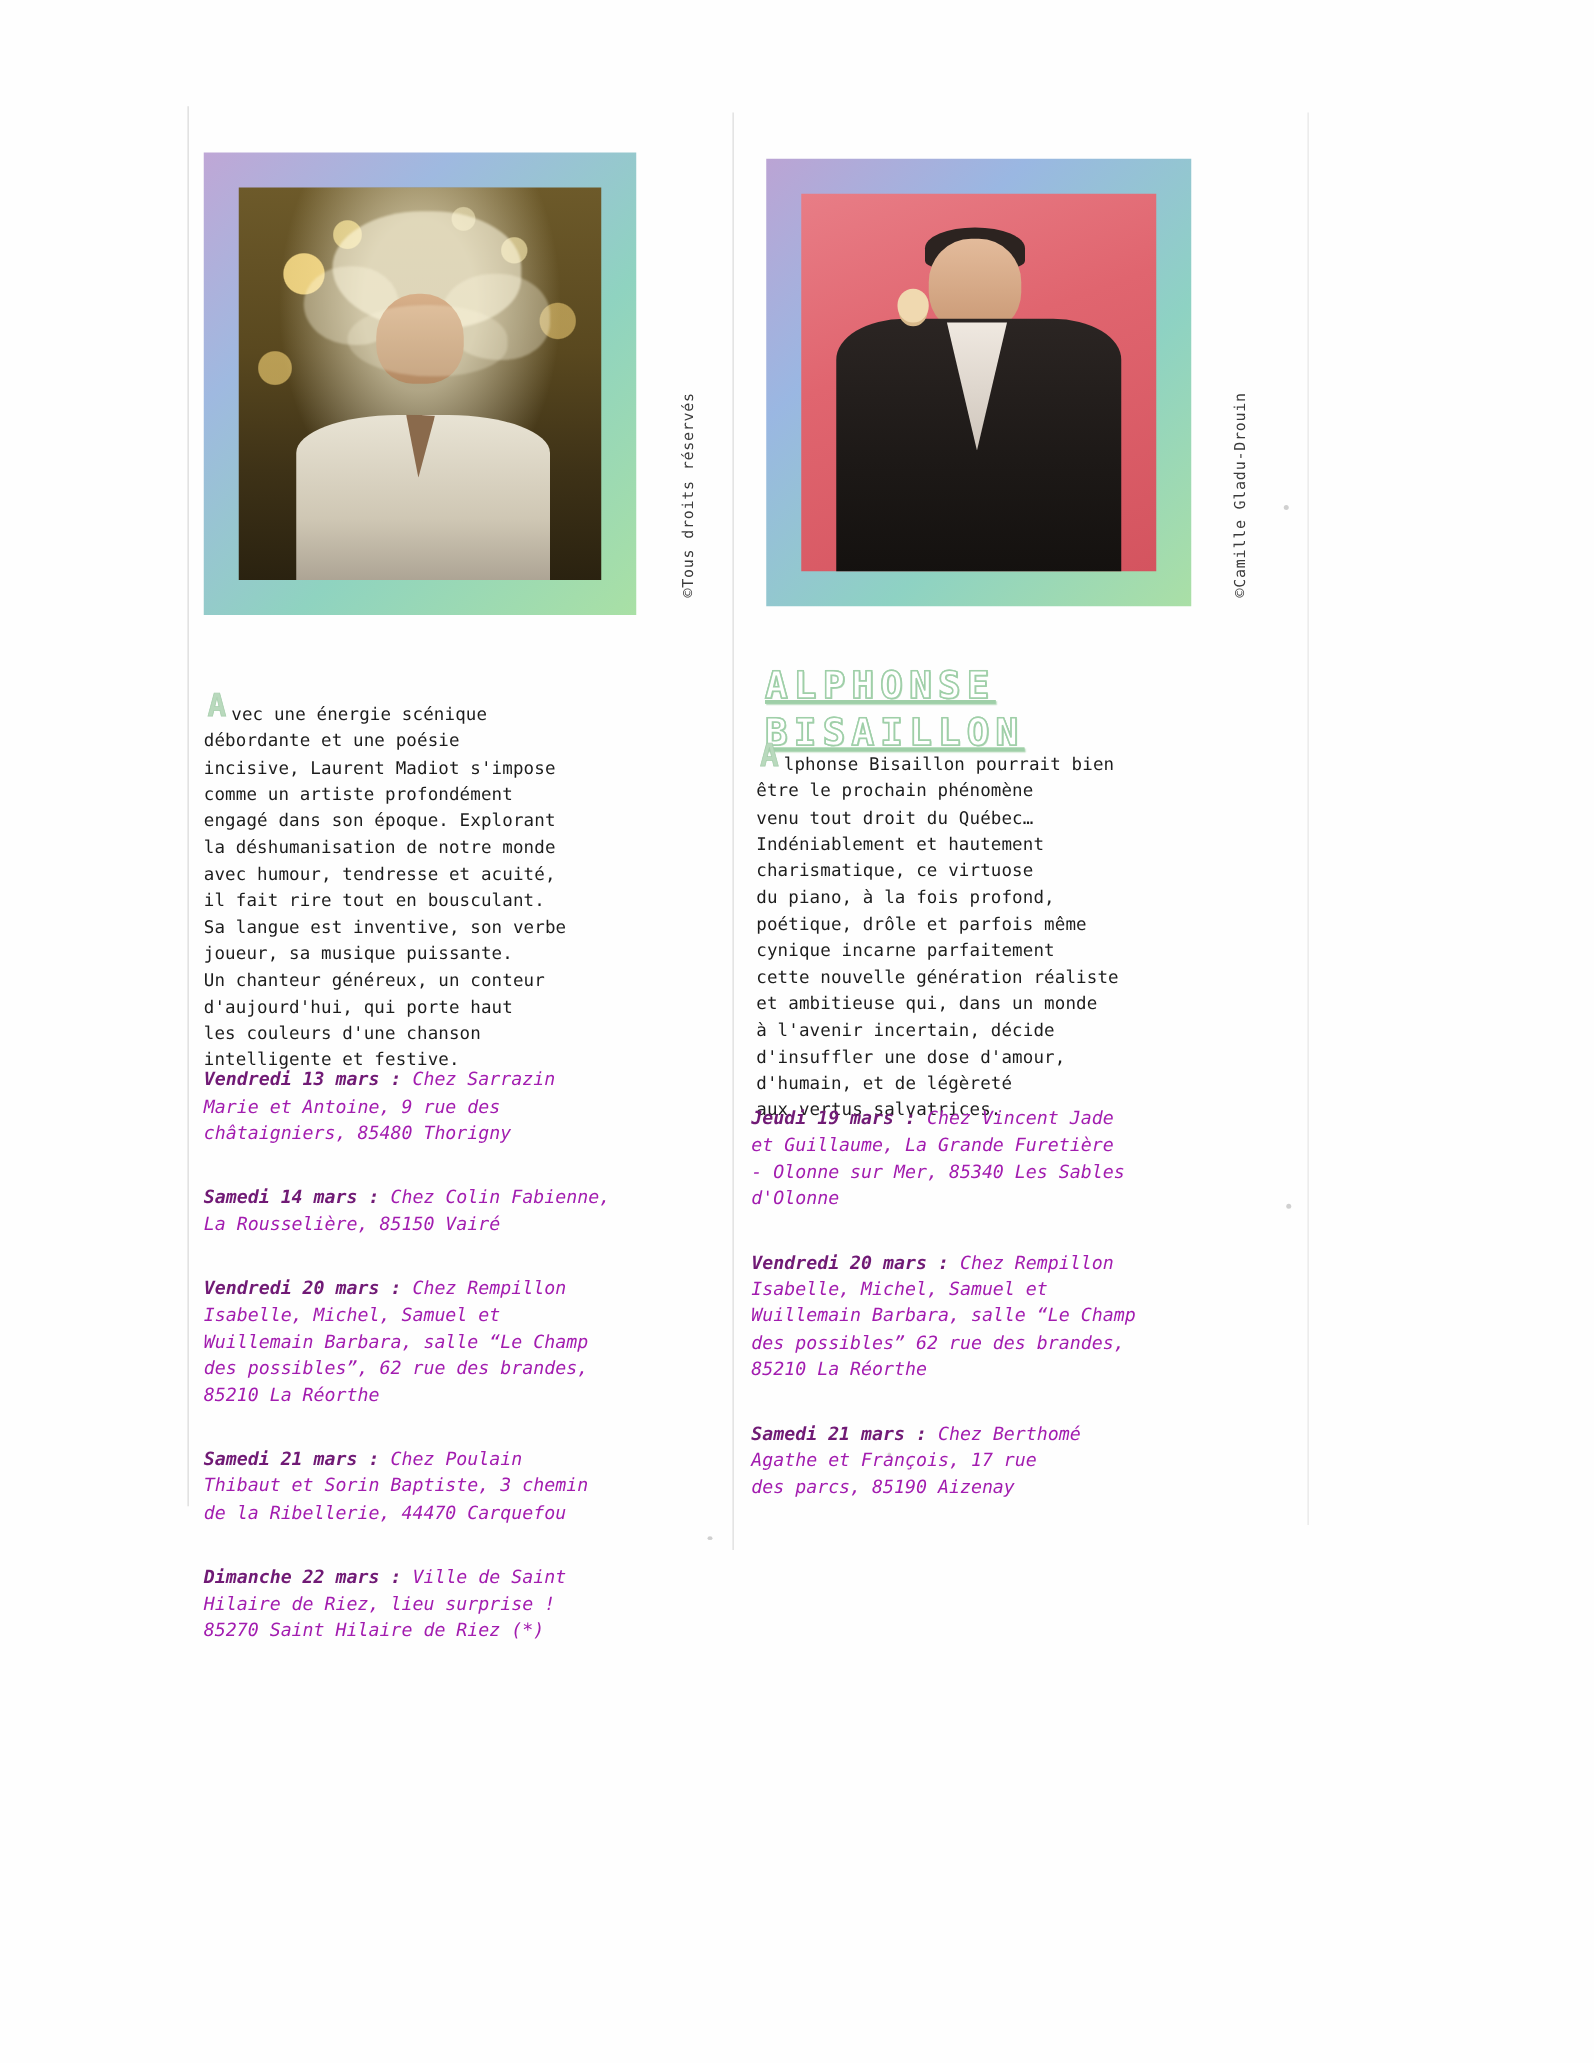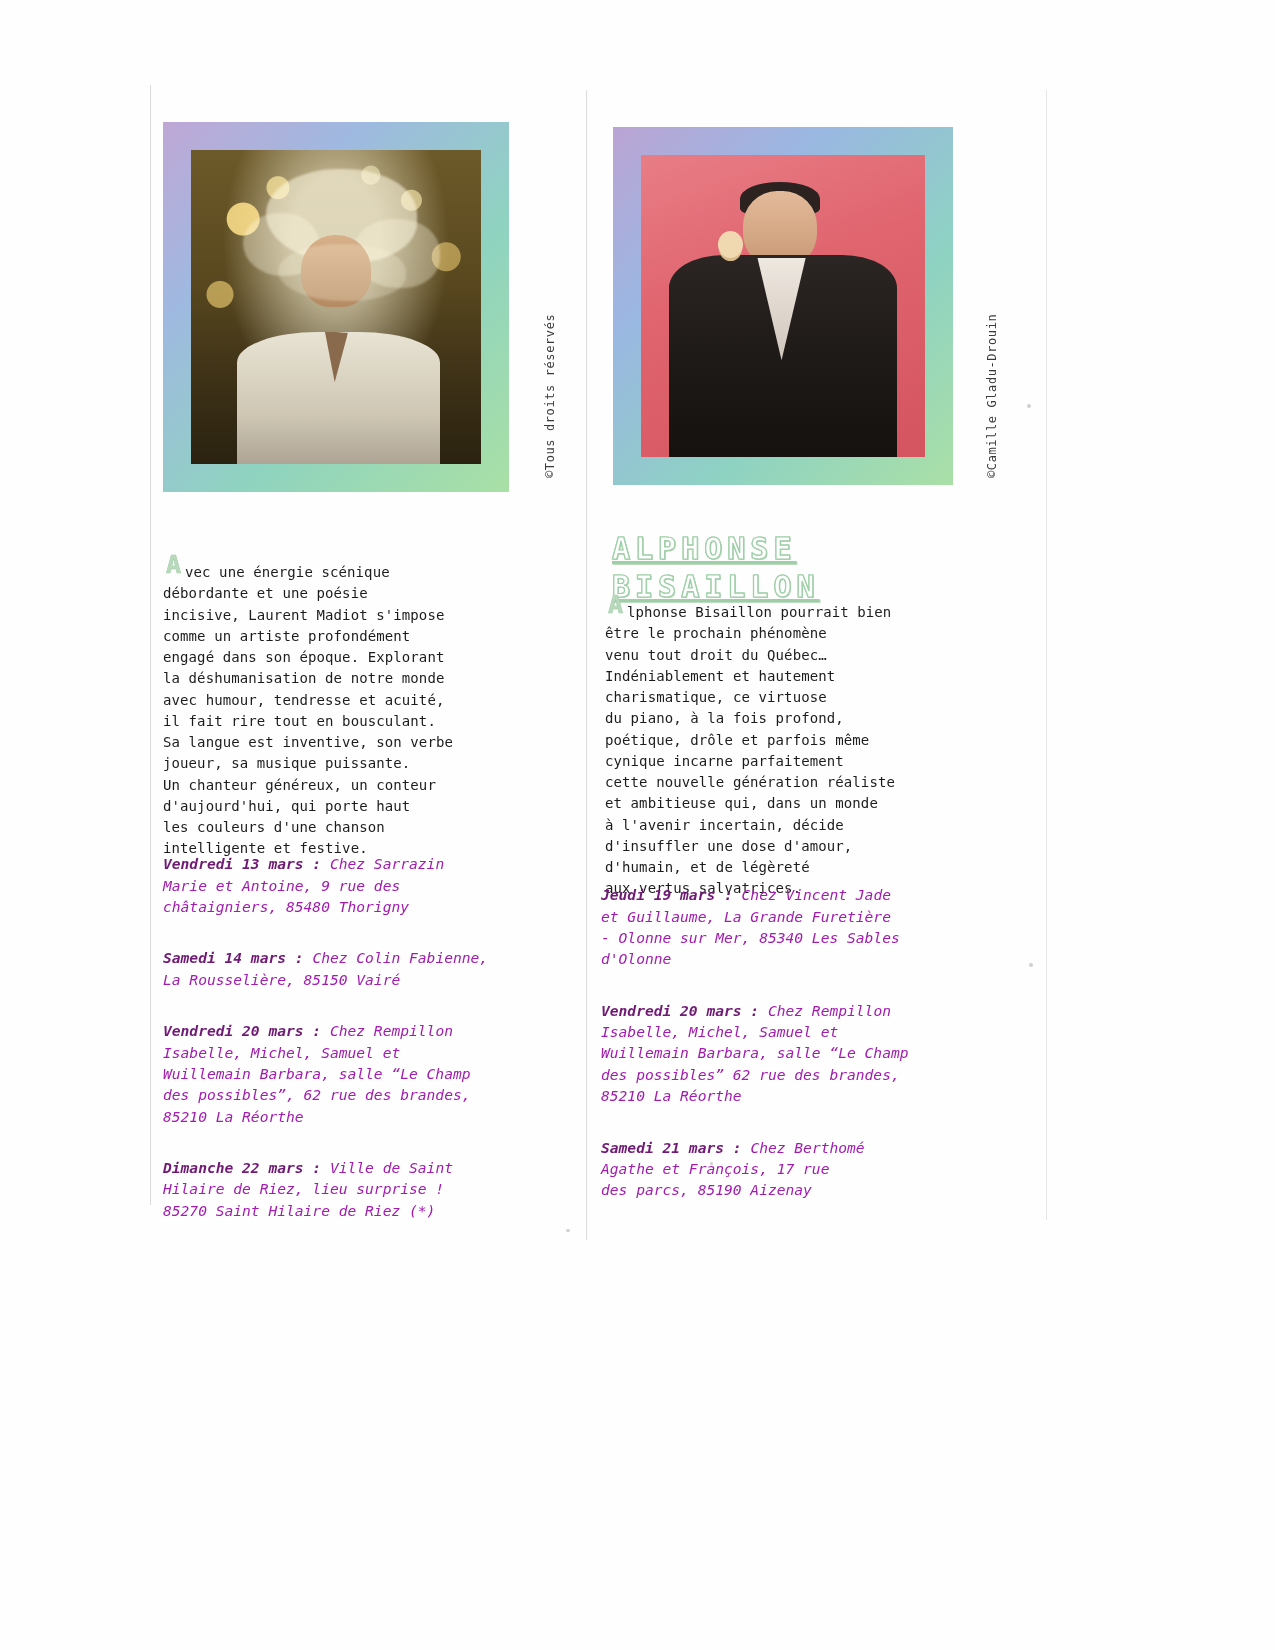--- a/index.html
+++ b/index.html
@@ -270,20 +270,25 @@
 La Rousselière, 85150 Vairé</span>
     </div>
     <div class="date-entry">
       <span class="date-label">Vendredi 20 mars :</span><span class="date-venue"> Chez Rempillon
 Isabelle, Michel, Samuel et
 Wuillemain Barbara, salle “Le Champ
 des possibles”, 62 rue des brandes,
 85210 La Réorthe</span>
     </div>
     <div class="date-entry">
+      <span class="date-label">Samedi 21 mars :</span><span class="date-venue"> Chez Poulain
+Thibaut et Sorin Baptiste, 3 chemin
+de la Ribellerie, 44470 Carquefou</span>
+    </div>
+    <div class="date-entry">
       <span class="date-label">Dimanche 22 mars :</span><span class="date-venue"> Ville de Saint
 Hilaire de Riez, lieu surprise !
 85270 Saint Hilaire de Riez (*)</span>
     </div>
   </div>
 
   <div class="photo-frame right">
     <div class="photo-inner photo-bisaillon">
       <div class="b-hair"></div>
       <div class="b-head"></div>

